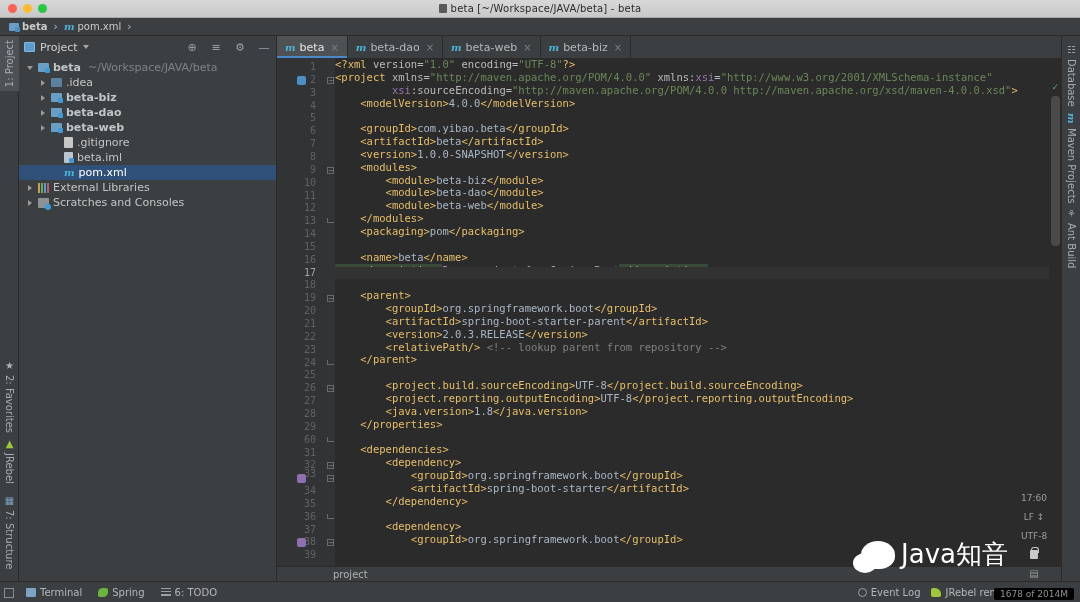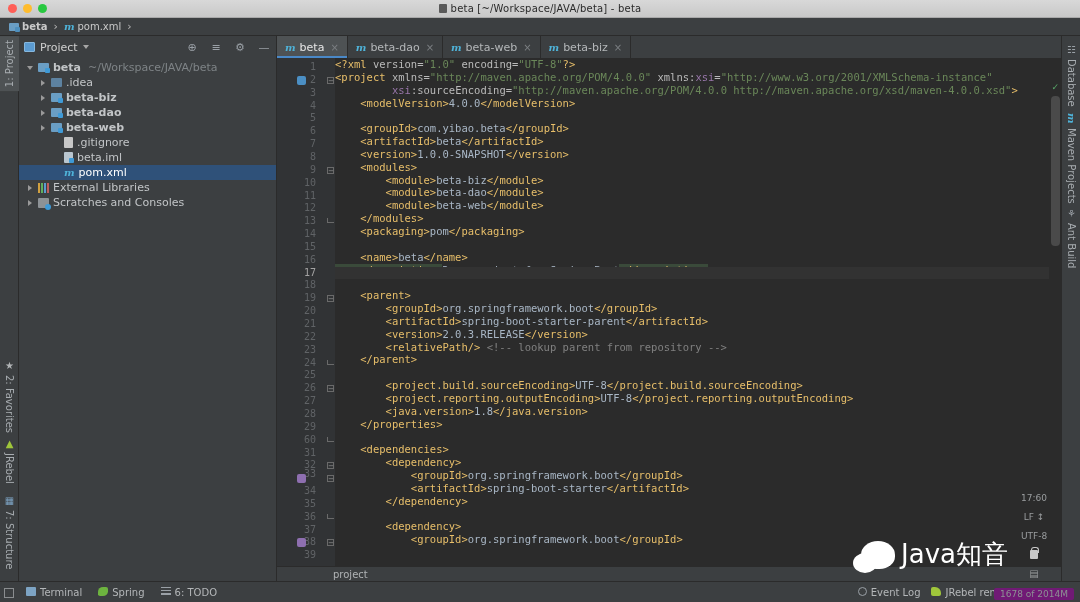--- a/index.html
+++ b/index.html
@@ -162,30 +162,30 @@
   .marker-check { position:absolute; right:2px; top:2px; color:#59a869; font-size:9px; }
   .scroll-thumb { position:absolute; right:1px; top:16px; width:9px; height:150px; background:#4a4a4a; border-radius:4px; }
 
   
   .statusbar {
     position: absolute; left: 0; right: 0; bottom: 0; height: 21px;
     background: #3c3f41; border-top: 1px solid #2b2b2b;
     display: flex; align-items: center;
   }
   .sb-left { display: flex; align-items: center; gap: 16px; padding-left: 26px; }
-  .sb-item { display: flex; gap: 4px; font-size: 10px; color: #b4b7b9; cursor: pointer; }
+  .sb-item { display: flex; align-items: center; gap: 4px; font-size: 10px; color: #b4b7b9; cursor: pointer; }
   .sb-right { margin-left: auto; display: flex; align-items: center; gap: 11px; padding-right: 6px; font-size: 10px; color: #b4b7b9; }
   .ic-term { width:10px;height:9px;background:#7da4c4;border-radius:1px; }
   .ic-spring { width:10px;height:9px;background:#6db33f;border-radius:50% 20% 50% 20%; }
   .ic-todo { width:10px;height:8px; background:
       linear-gradient(#9aa0a6 0 1px,transparent 1px 3px,#9aa0a6 3px 4px,transparent 4px 6px,#9aa0a6 6px 7px); }
   .ic-evt { width:9px;height:9px;border:1px solid #9aa0a6;border-radius:50%; }
   .ic-jrebel { width:10px;height:9px;background:#9fc63b;border-radius:2px 6px 2px 2px; }
   .mem {
-    background: #701a75; color: #8d9194; padding: 1px 6px; border-radius: 2px; font-size: 9px;
+    background: #000000; color: #8d9194; padding: 1px 6px; border-radius: 2px; font-size: 9px;
   }
   .ic-lock { width:8px;height:9px;background:#c9c9c9;border-radius:1px;position:relative; }
   .ic-lock::before{content:'';position:absolute;left:1px;top:-3px;width:6px;height:5px;border:1px solid #c9c9c9;border-bottom:none;border-radius:3px 3px 0 0;}
   .bottom-left-box { position:absolute; left:4px; bottom:4px; width:10px; height:10px; border:1px solid #8a8d8f; }
 
   
   .watermark {
     position: absolute; right: 72px; bottom: 30px; display: flex; align-items: center; gap: 6px;
     pointer-events: none;
   }

